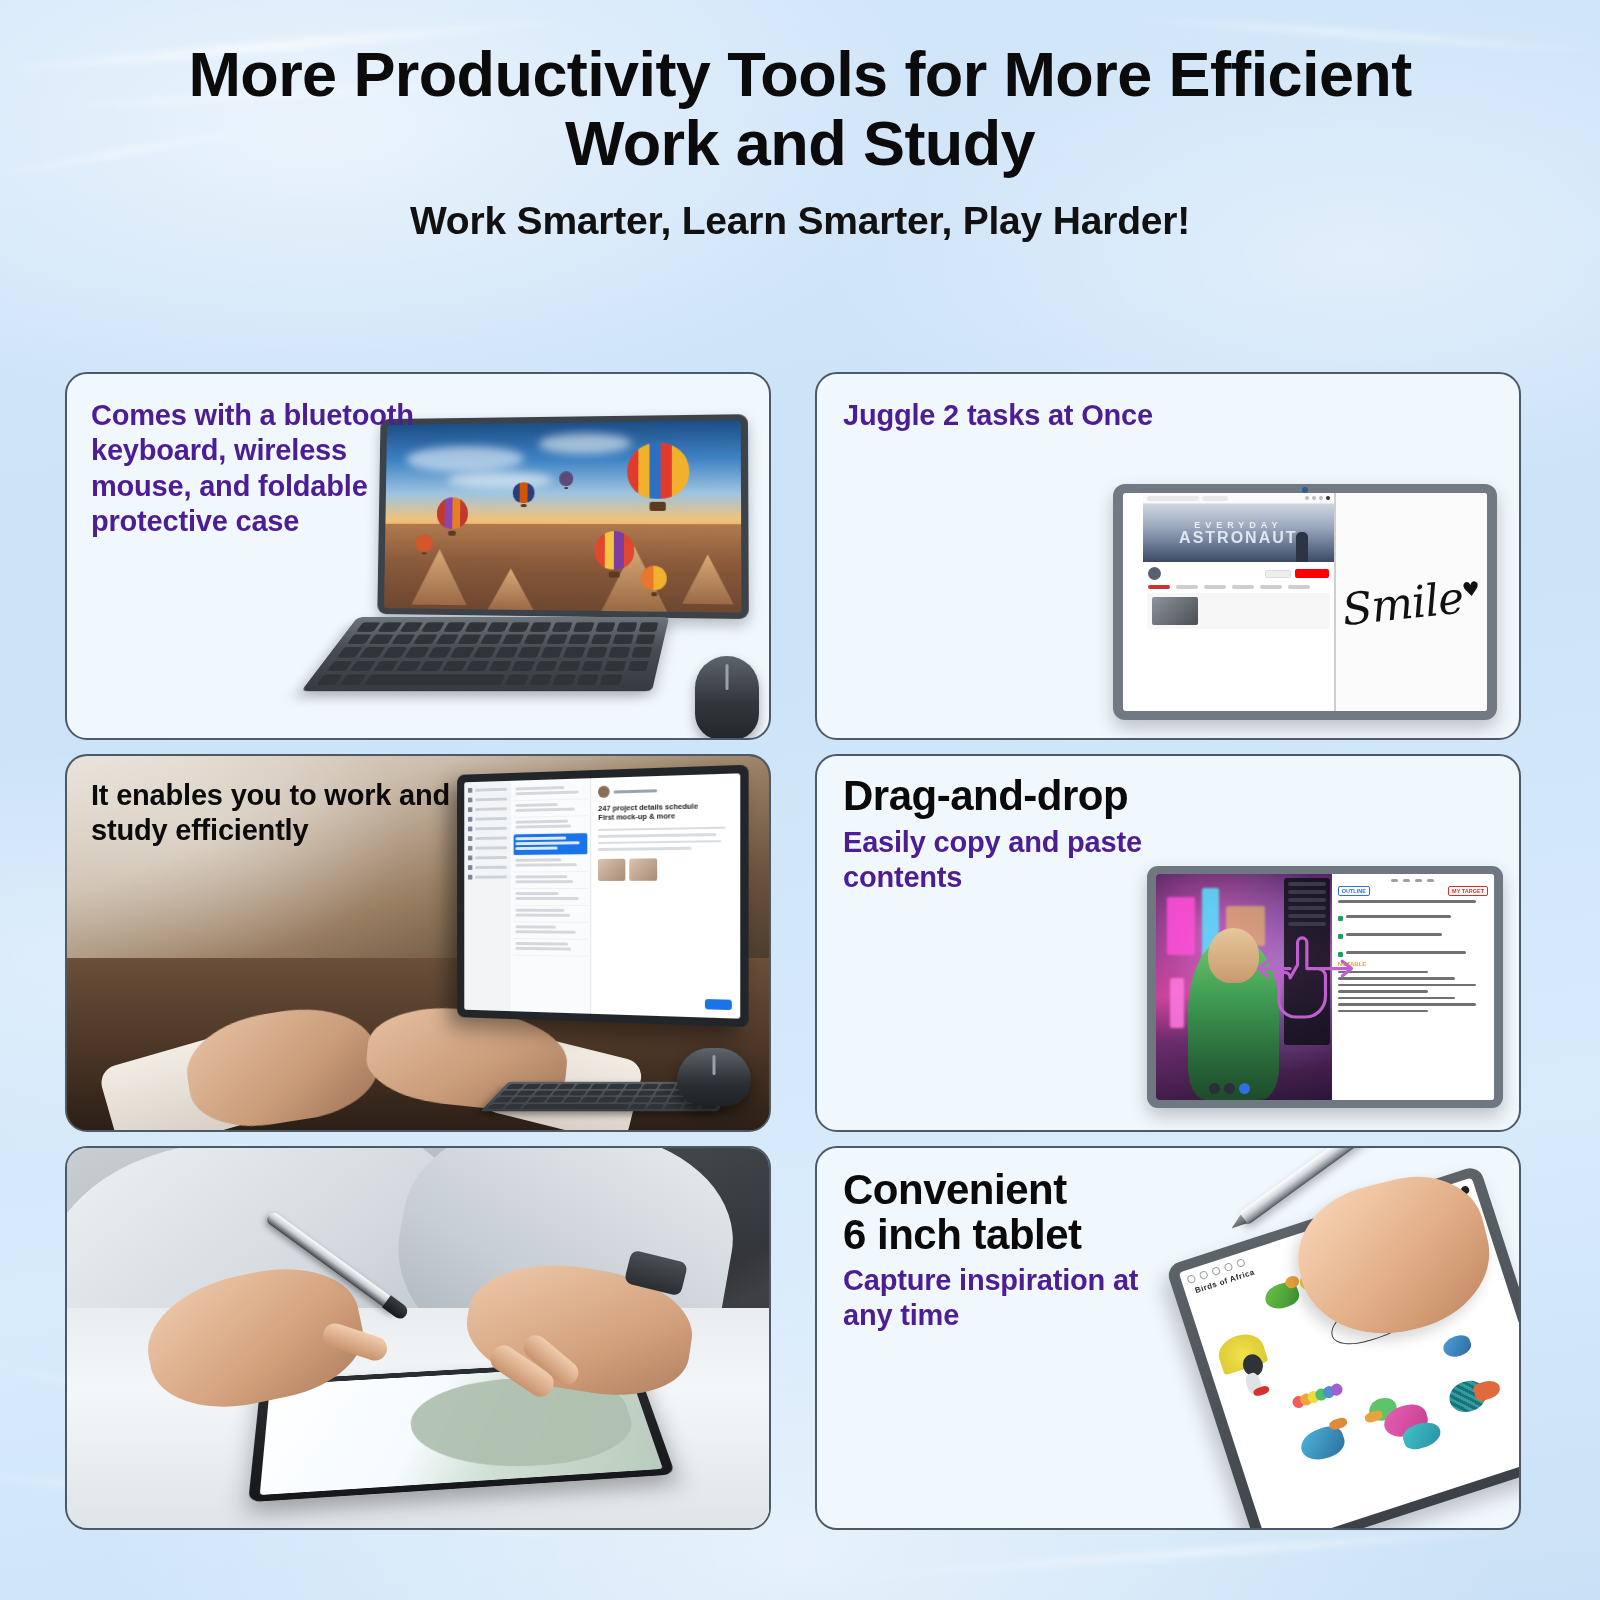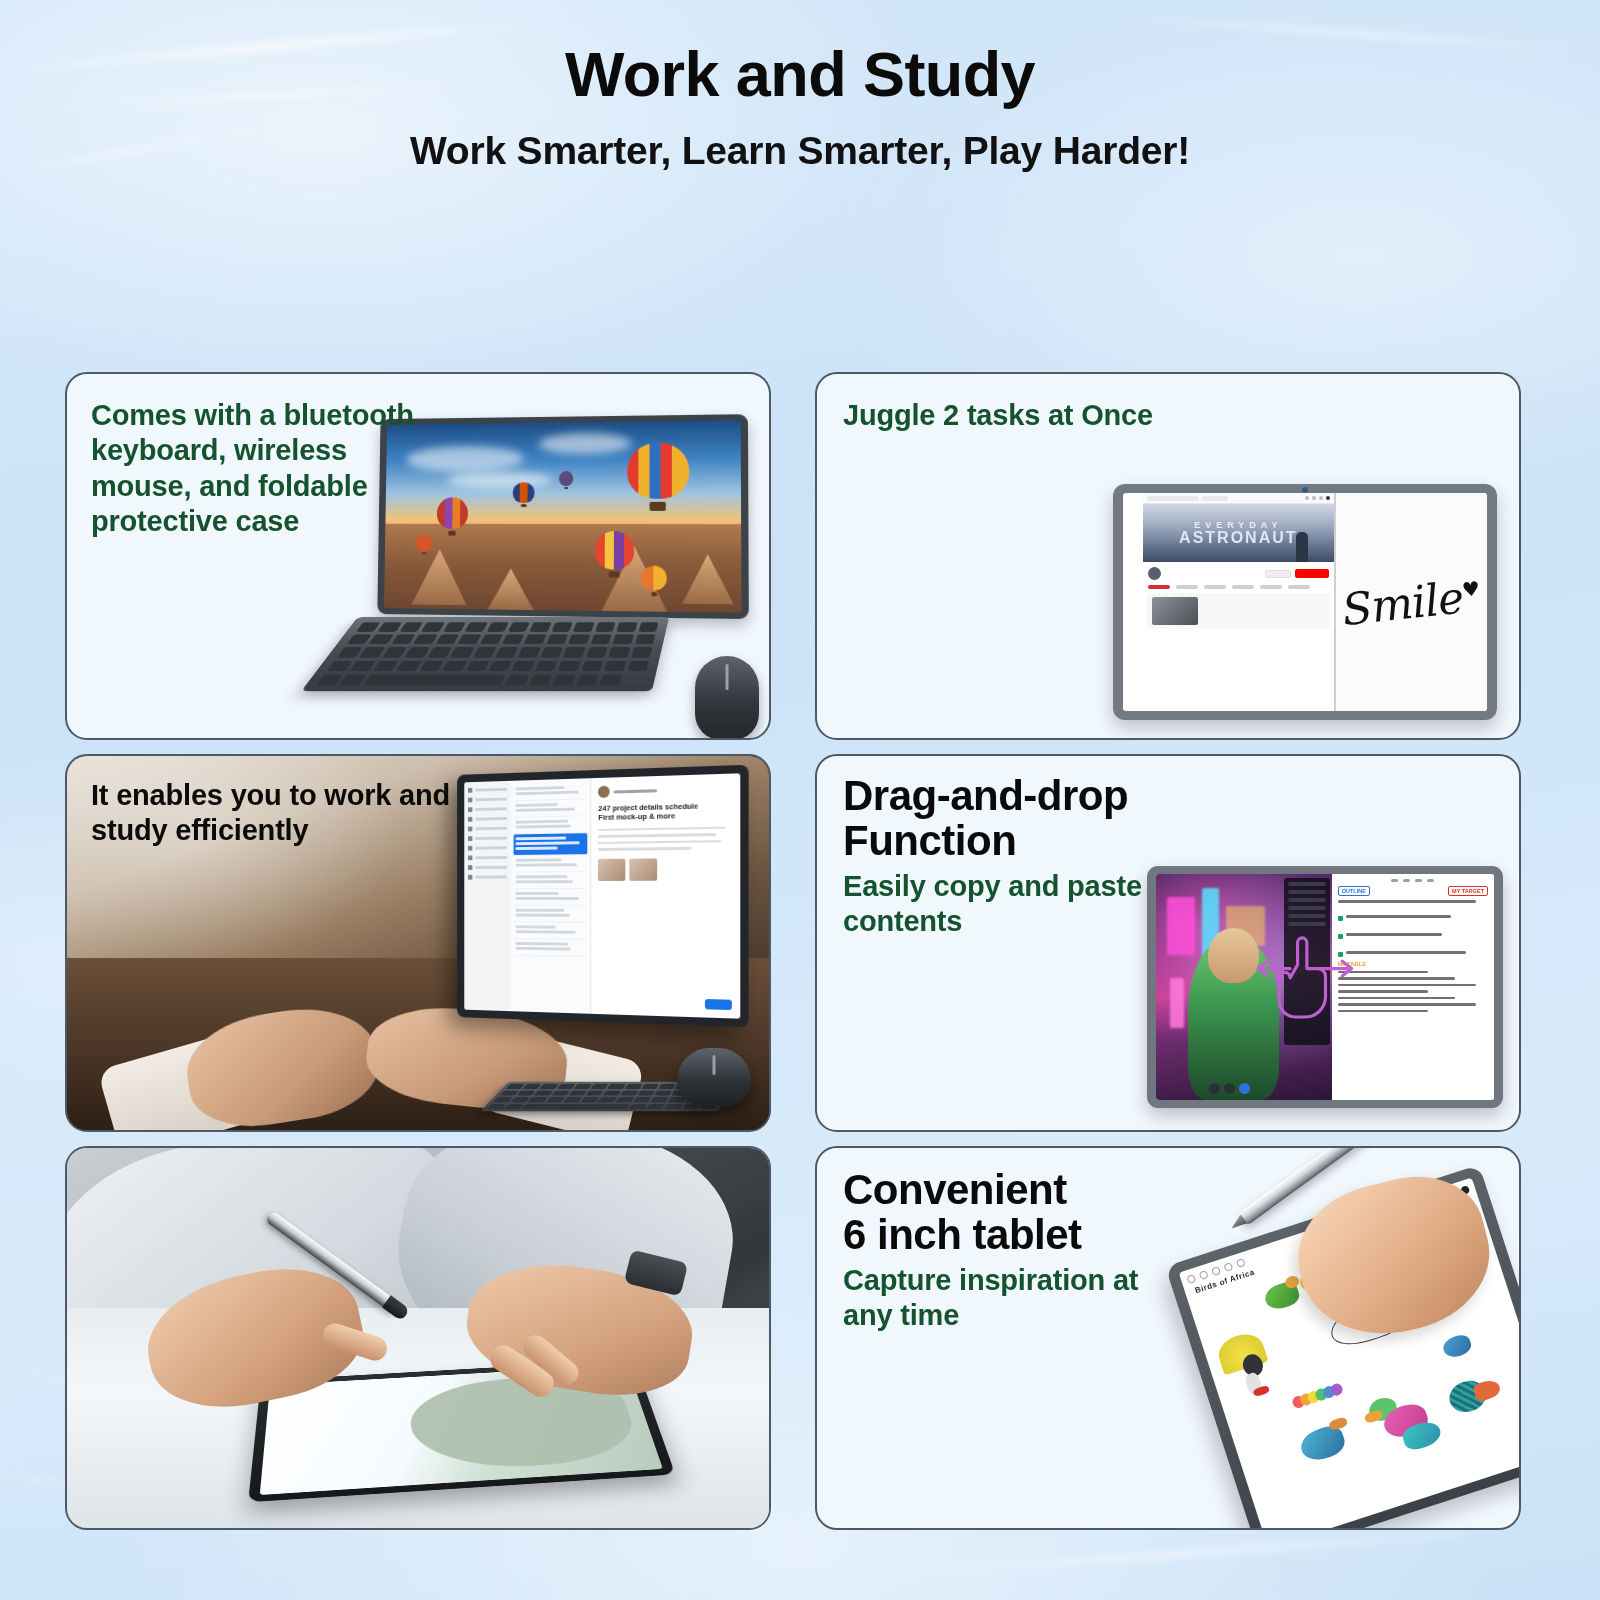--- a/index.html
+++ b/index.html
@@ -73,21 +73,21 @@
     border-radius: 22px;
     overflow: hidden;
   }
   .card-text { position: absolute; z-index: 5; }
   .card-title {
     font-size: 42px; font-weight: 700; color: #0a0a0a;
     line-height: 1.06; letter-spacing: -.5px;
   }
   .card-sub {
     margin-top: 6px;
-    font-size: 29px; font-weight: 700; color: #14532d;
+    font-size: 29px; font-weight: 700; color: #4c1d95;
     line-height: 1.22; letter-spacing: -.2px;
   }
 
   
   .c1 .card-text { left: 24px; top: 18px; width: 350px; }
   .kit { position:absolute; right: 8px; top: 34px; width: 430px; height: 320px; }
   .kit-screen {
     position: absolute; left: 42px; top: 8px; width: 372px; height: 200px;
     background: #3b4249; border-radius: 9px; padding: 6px 7px;
     transform: perspective(900px) rotateY(-7deg) rotateX(3deg);
@@ -411,20 +411,21 @@
   <div class="streak s1"></div>
   <div class="streak s2"></div>
   <div class="streak s3"></div>
   <div class="streak s4"></div>
   <div class="streak s5"></div>
   <div class="streak s6"></div>
   <div class="streak s7"></div>
 
   <div class="head-wrap">
     <div class="title">
+      <div>More Productivity Tools for More Efficient</div>
       <div>Work and Study</div>
     </div>
     <div class="subtitle">Work Smarter, Learn Smarter, Play Harder!</div>
   </div>
 
   <div id="grid">
 
     <div class="card c1">
       <div class="card-text">
         <div class="card-sub">Comes with a bluetooth keyboard, wireless mouse, and foldable protective case</div>
@@ -792,21 +793,20 @@
 
       <div class="card-text">
         <div class="card-sub">It enables you to work and study efficiently</div>
       </div>
     </div>
 
     <div class="card c4">
       <div class="card-text">
         <div class="card-title">
           <div>Drag-and-drop</div>
-          <div>Function</div>
         </div>
         <div class="card-sub">Easily copy and paste contents</div>
       </div>
 
       <div class="dd-tablet">
         <div class="dd-inner">
 
           <div class="dd-left">
             <div class="dd-neon" style="left:6%;top:10%;width:16%;height:26%;background:#ff4fd8;"></div>
             <div class="dd-neon" style="left:26%;top:6%;width:10%;height:34%;background:#57e2ff;"></div>

